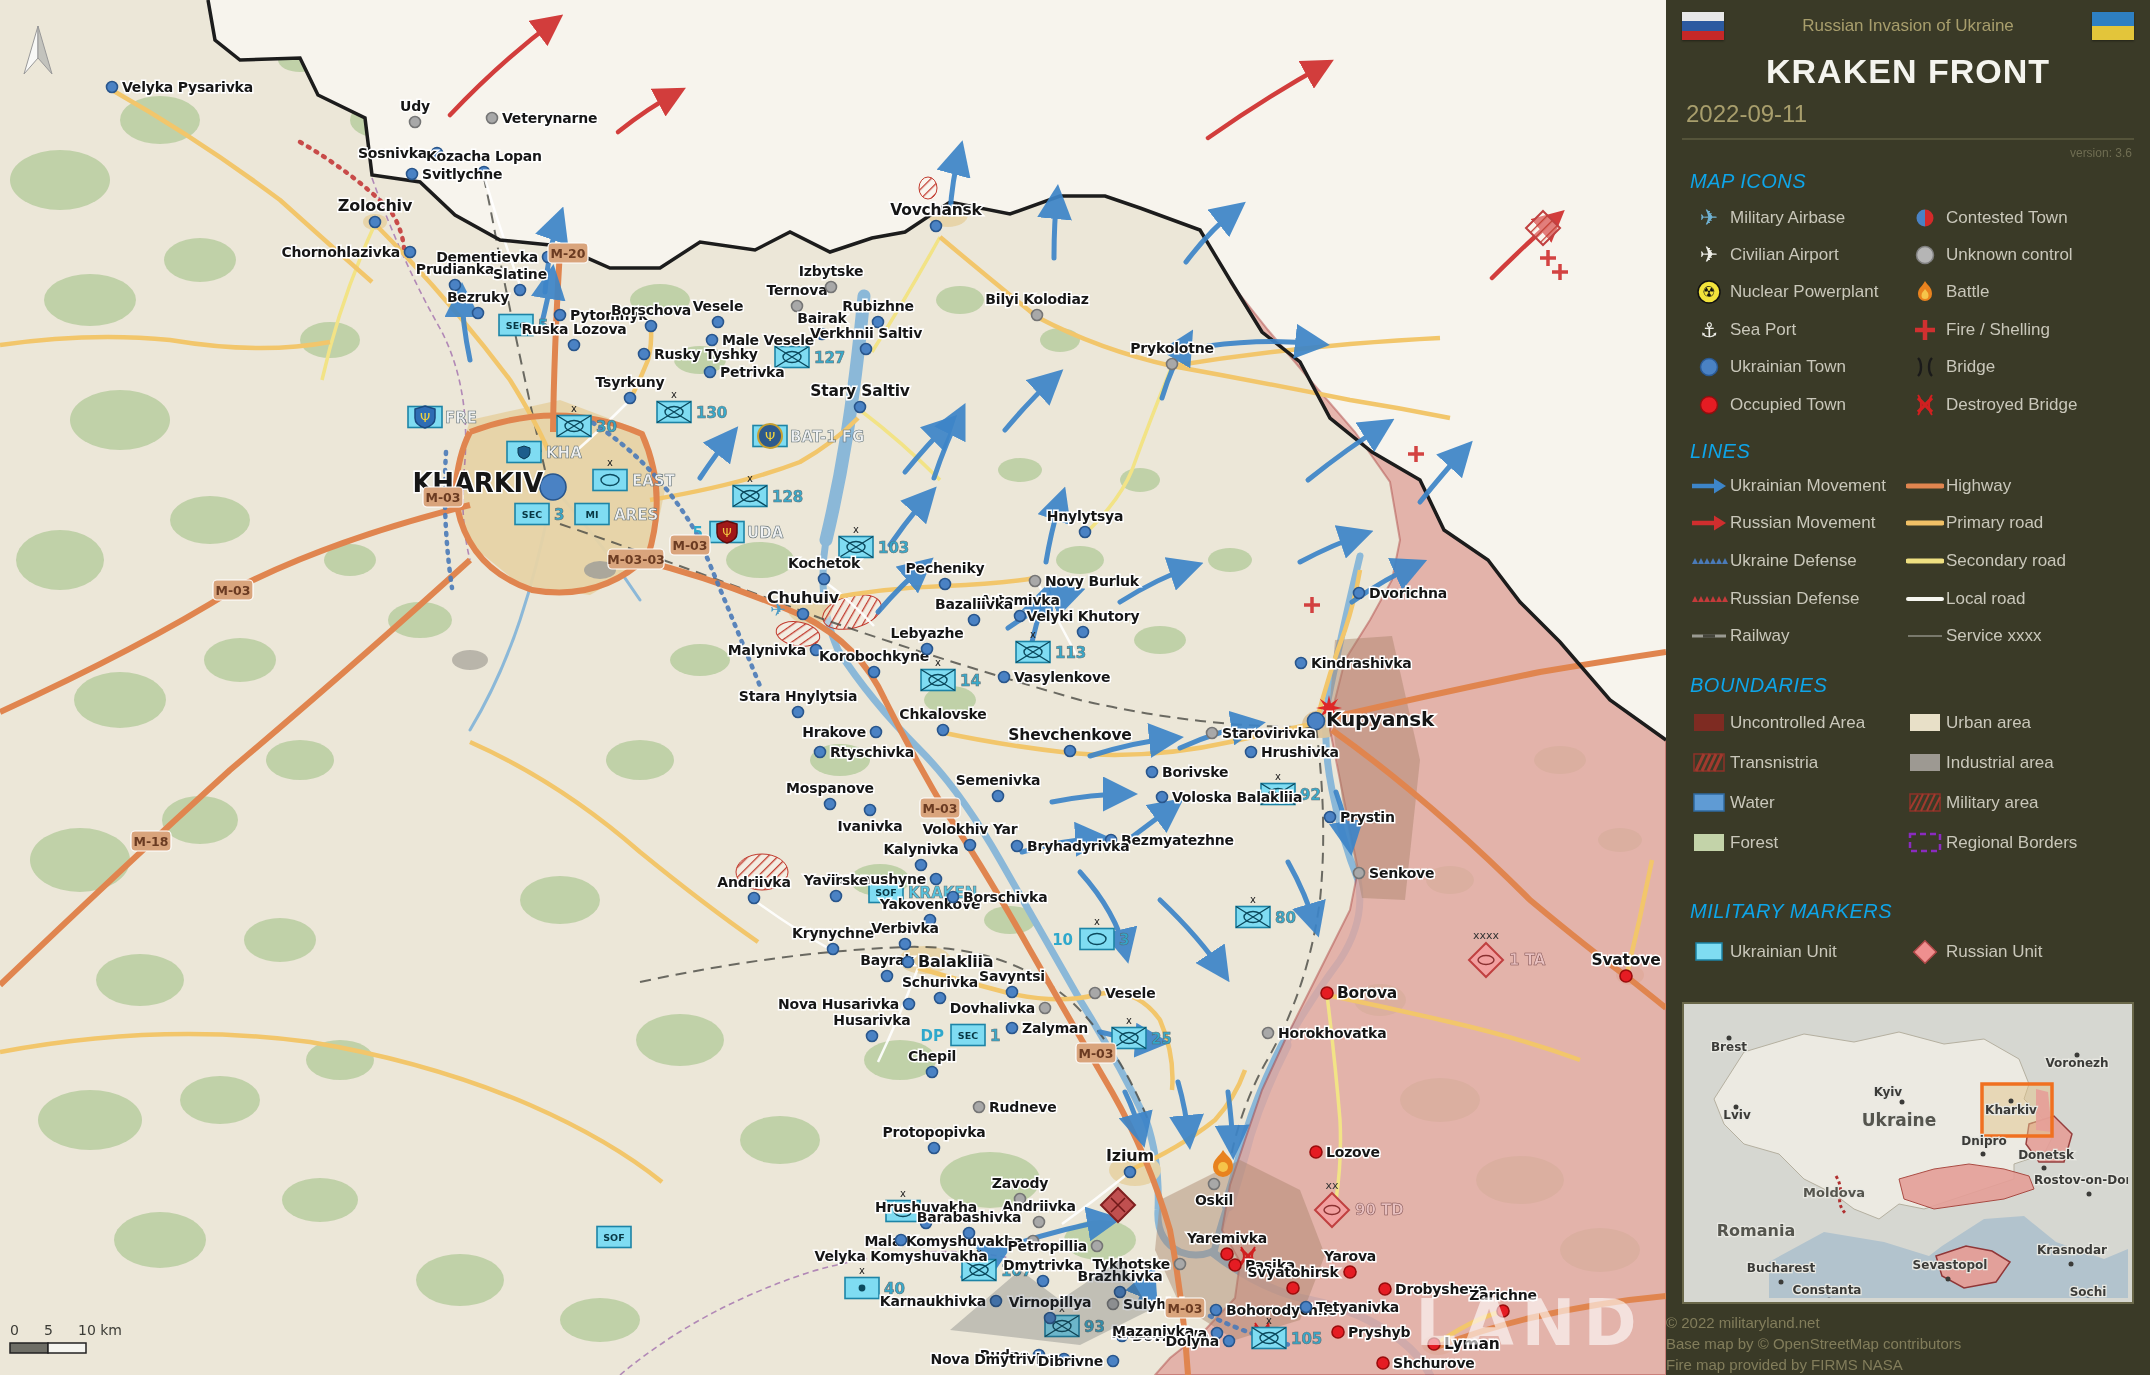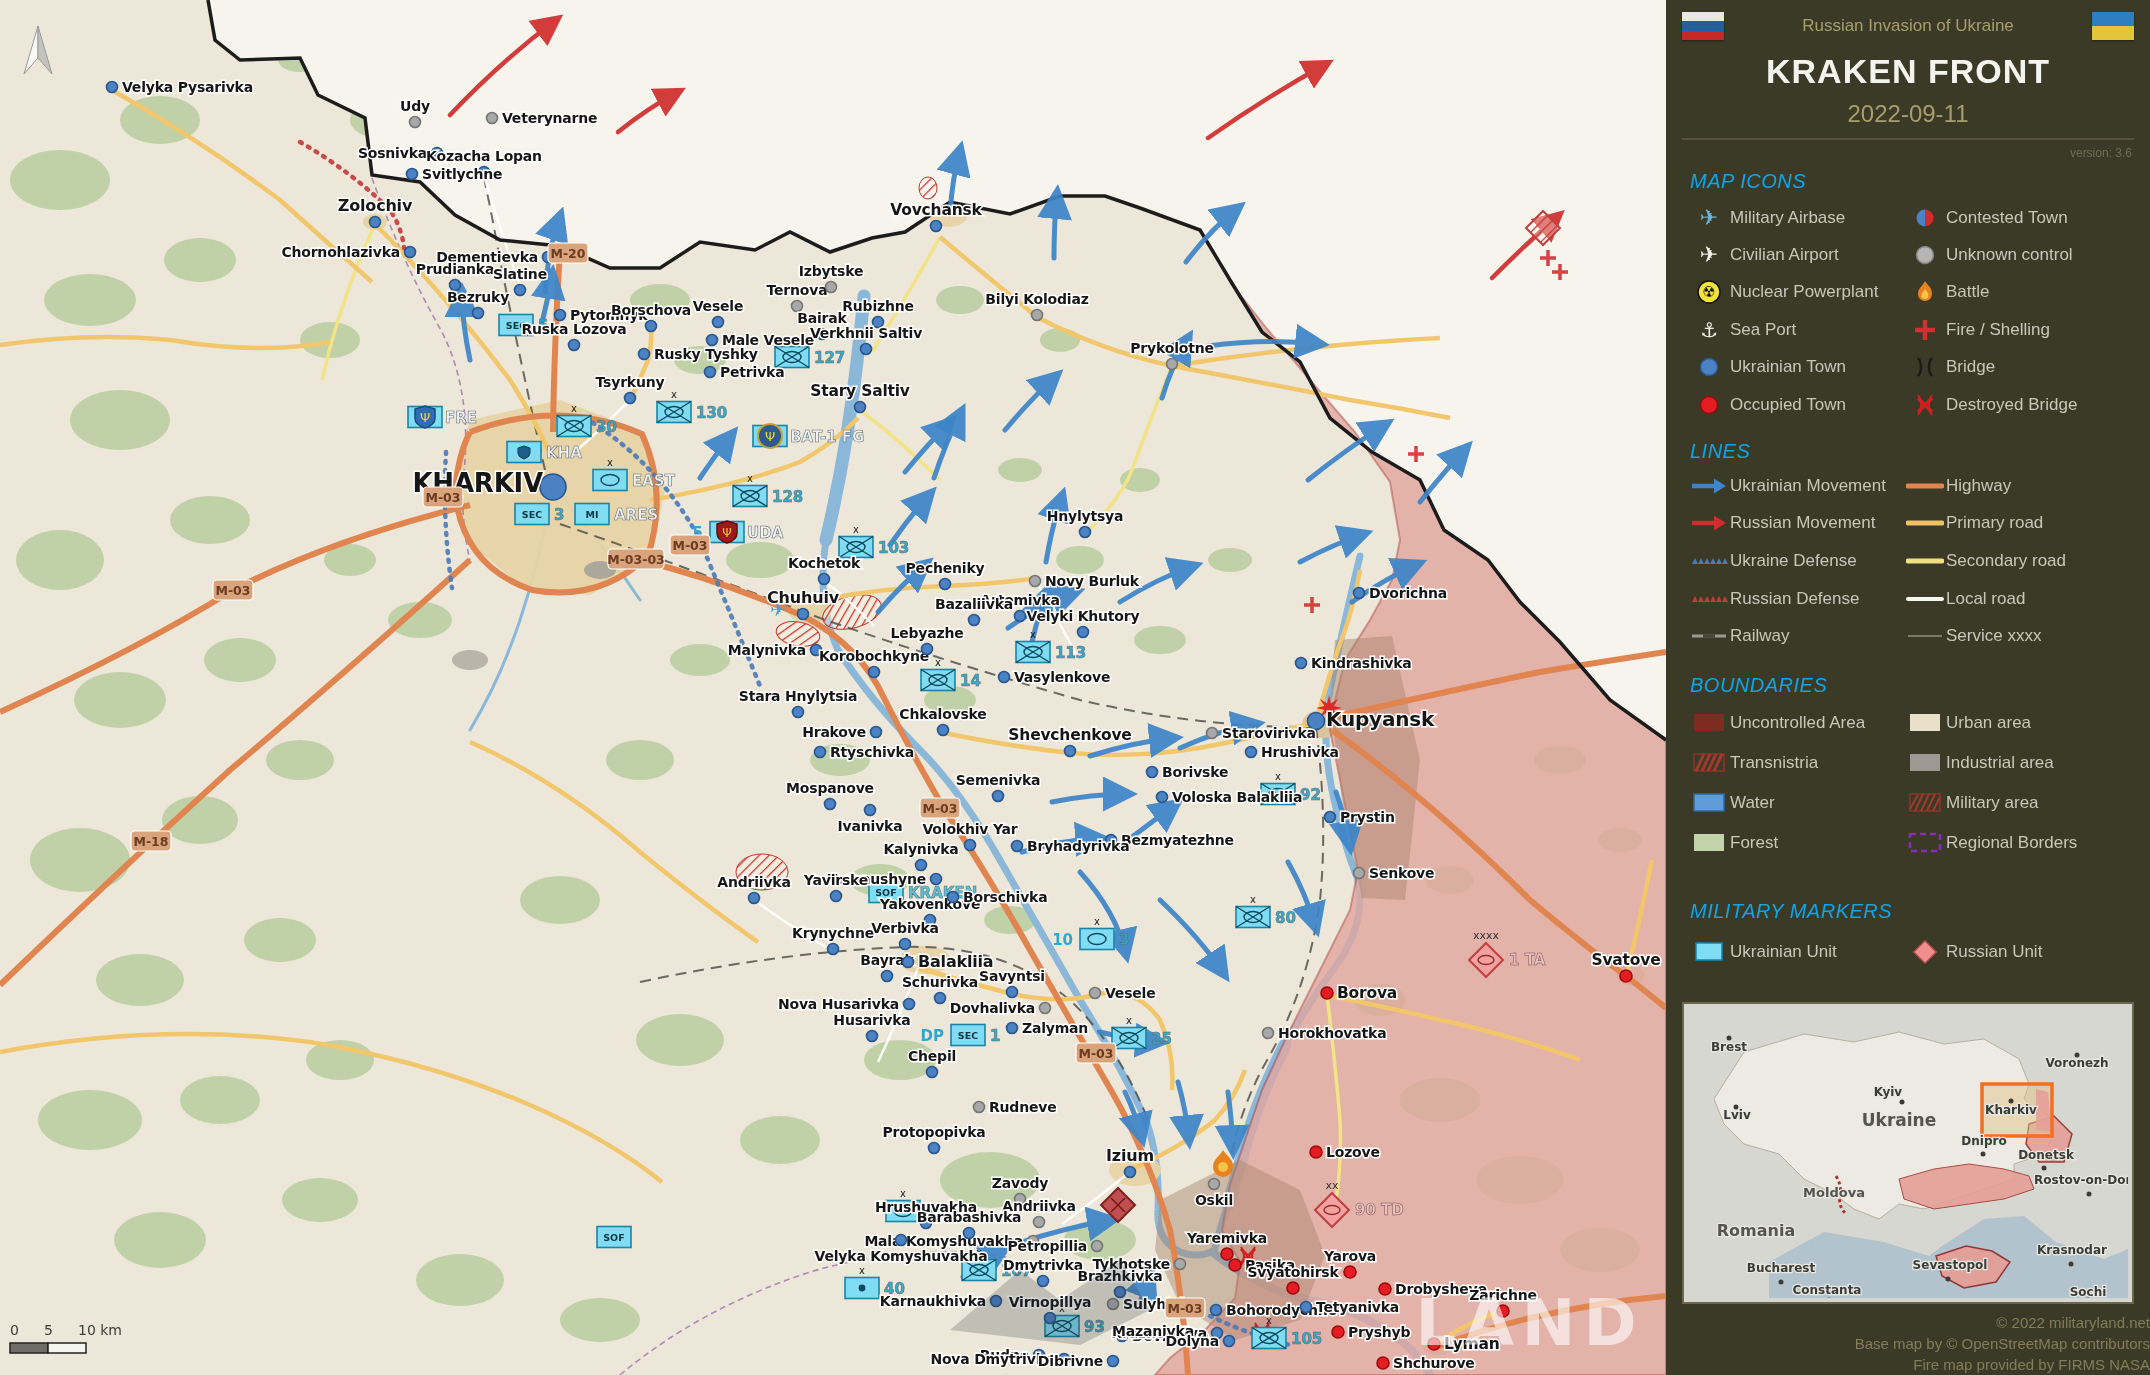--- a/index.html
+++ b/index.html
@@ -3,29 +3,29 @@
 <meta charset="utf-8">
 <style>
   html,body{margin:0;padding:0;background:#2b2b1e;}
   #stage{position:relative;width:2150px;height:1375px;overflow:hidden;font-family:"DejaVu Sans",sans-serif;}
   #map-wrap{position:absolute;left:0;top:0;width:1666px;height:1375px;background:#ece7d8;}
   #legend{position:absolute;left:1666px;top:0;width:484px;height:1375px;background:#3a3a27;color:#c9c7ba;font-family:"Liberation Sans","DejaVu Sans",sans-serif;}
   .flag{position:absolute;width:42px;height:28px;top:12px;box-shadow:0 1px 2px rgba(0,0,0,.4);}
   .flag div{height:33.33%;}
   #legend .hdr-title{position:absolute;top:16px;left:60px;right:60px;text-align:center;font-size:17px;color:#a89e6c;}
   #legend .map-title{position:absolute;top:52px;left:0;right:0;text-align:center;font-size:34px;font-weight:bold;color:#f4f4ee;letter-spacing:1px;}
-  #legend .map-date{position:absolute;top:100px;left:0;right:0;text-align:center;font-size:24px;color:#a89e6c;}
+  #legend .map-date{position:absolute;top:100px;left:0;right:0;text-align:left;font-size:24px;color:#a89e6c;padding-left:20px;}
   #legend .divider{position:absolute;top:138px;left:16px;right:16px;height:2px;background:#55543a;}
   #legend .version{position:absolute;top:146px;right:18px;font-size:12px;color:#6f6d52;}
   .lg-head{position:absolute;left:24px;font-size:20px;color:#0ea5e9;letter-spacing:.5px;font-style:italic;}
   .lgrid{position:absolute;left:24px;width:444px;display:grid;grid-template-columns:40px 176px 40px 188px;align-items:center;}
   .lgrid .lbl{font-size:17px;color:#c9c7ba;white-space:nowrap;}
   .lgrid .ic{width:38px;height:28px;}
   #inset{position:absolute;left:16px;top:1002px;width:448px;height:298px;border:2px solid #6a684a;background:#d6d7d1;}
-  #copyright{position:absolute;top:1312px;left:0;right:0;text-align:right;font-size:15px;line-height:21px;color:#827d5b;}
+  #copyright{position:absolute;top:1312px;left:0;right:0;text-align:left;font-size:15px;line-height:21px;color:#827d5b;}
   svg text{font-family:"DejaVu Sans",sans-serif;}
 </style>
 </head>
 <body>
 
 <div id="stage">
   <div id="map-wrap">
     <svg id="map-svg" width="1666" height="1375" viewBox="0 0 1666 1375">
         <defs>
           <marker id="ab" markerWidth="7" markerHeight="7" refX="5" refY="3.5" orient="auto">

